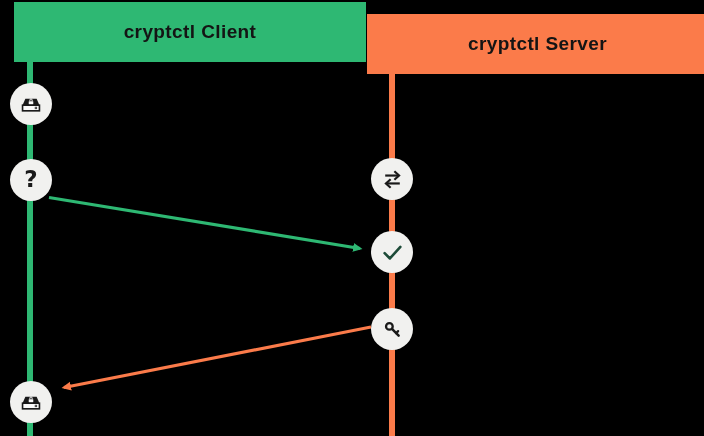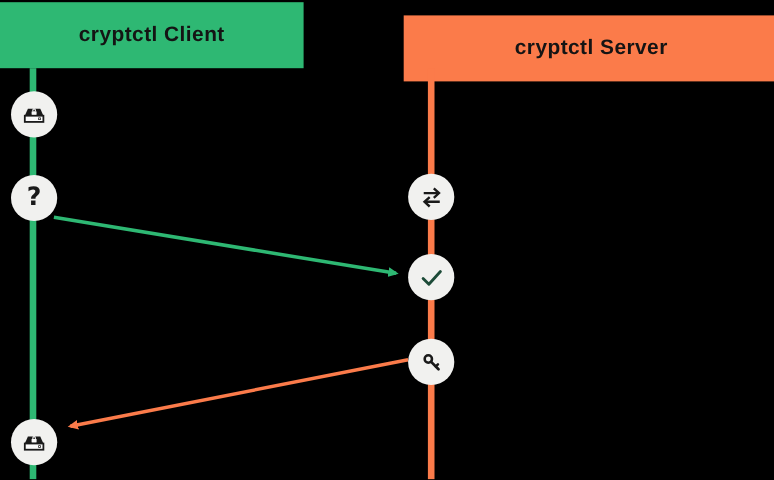--- a/index.html
+++ b/index.html
@@ -4,21 +4,21 @@
 <style>
   html,body{margin:0;padding:0;background:#000;}
   .canvas{
     position:relative;width:704px;height:436px;overflow:hidden;
     background:var(--c-background,#000);
     font-family:"Liberation Sans",sans-serif;
   }
   .bar{
     position:absolute;top:2px;height:60px;display:flex;align-items:center;justify-content:center;
   }
-  .bar-client{left:0;width:276px;background:var(--c-green,#2eb873);text-align:right;}
+  .bar-client{left:14px;width:352px;background:var(--c-green,#2eb873);text-align:right;}
   .bar-server{left:367px;width:341px;background:var(--c-orange,#fb7b4a);margin-top:12px;}
   .bar .title{
     color:var(--c-title_text,#141414);font-size:19px;font-weight:700;letter-spacing:.4px;
   }
   .lifeline{position:absolute;top:62px;height:374px;width:6px;}
   .lifeline-client{left:27px;background:var(--c-green,#2eb873);}
   .lifeline-server{left:389px;background:var(--c-orange,#fb7b4a);}
   .arrows{position:absolute;left:0;top:0;width:704px;height:436px;pointer-events:none;}
   .edge-green{stroke:var(--c-green,#2eb873);stroke-width:3.2px;}
   .edge-orange{stroke:var(--c-orange,#fb7b4a);stroke-width:3.2px;}

